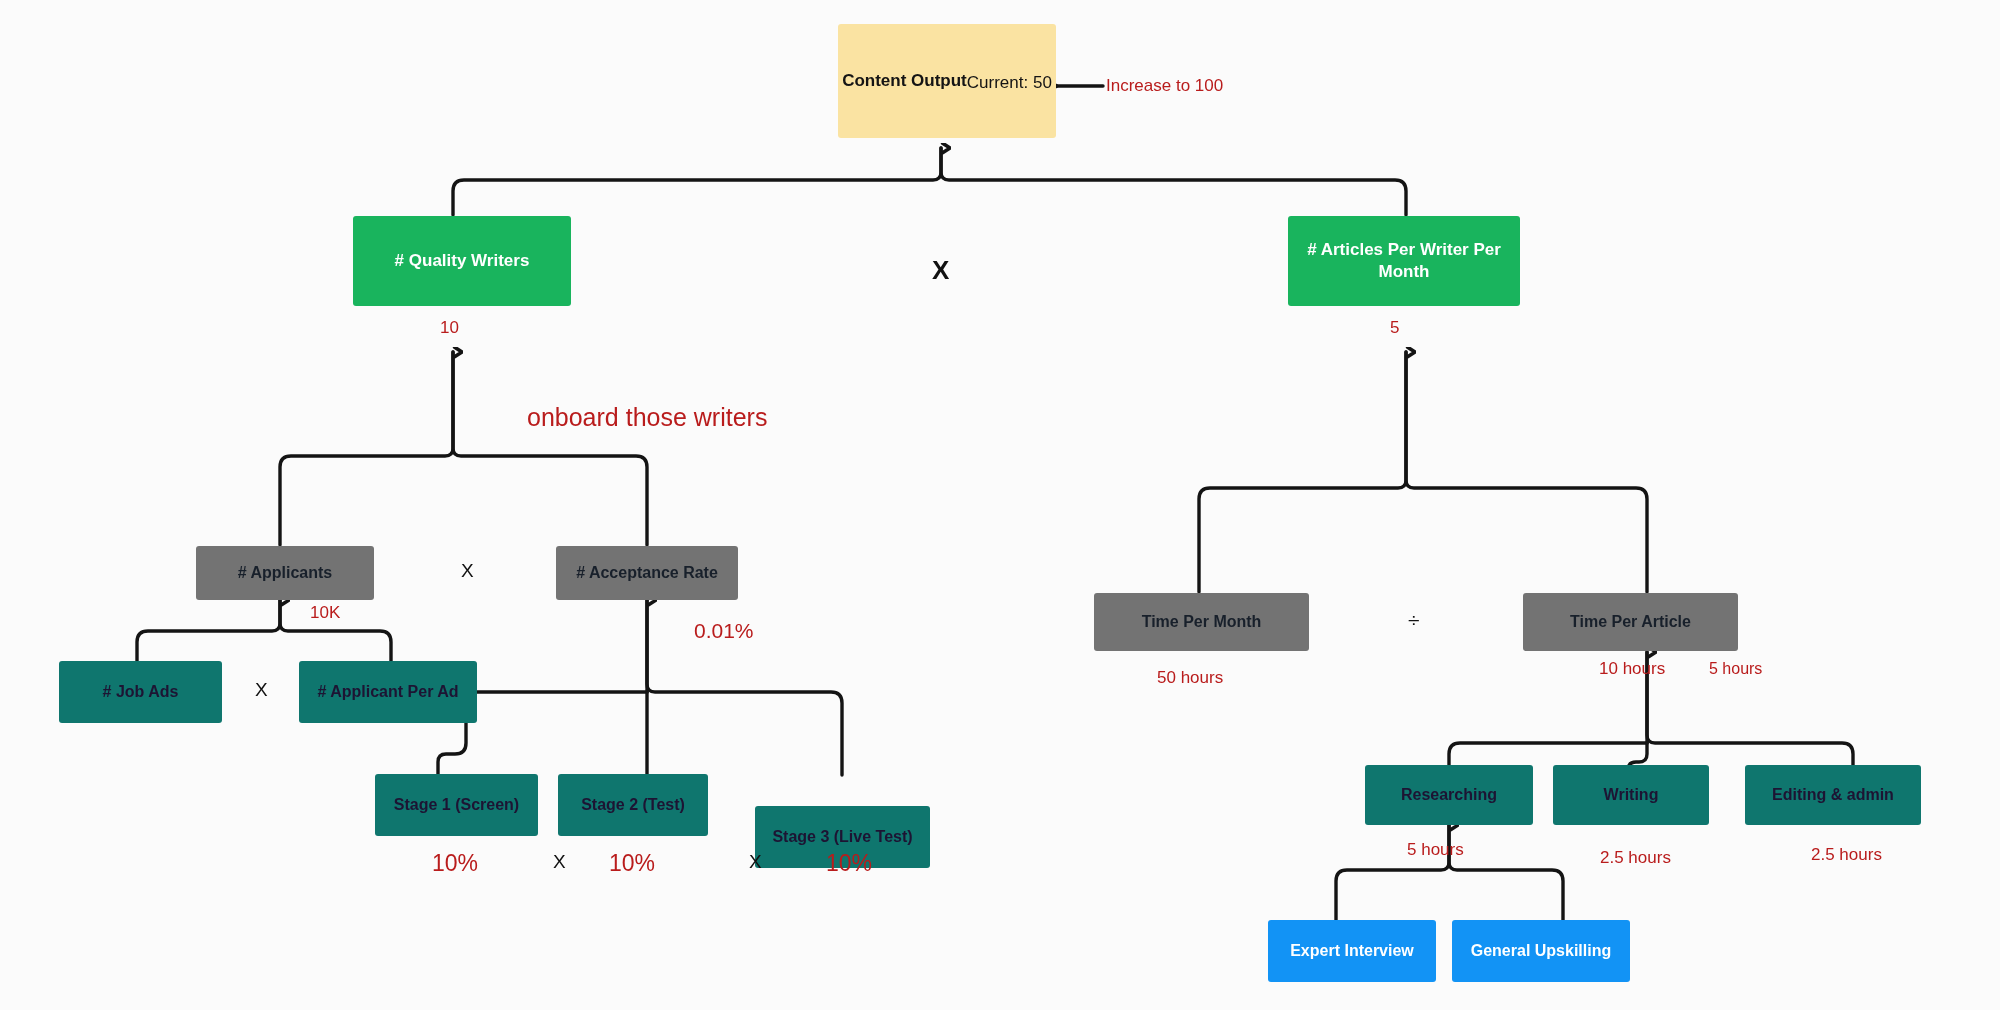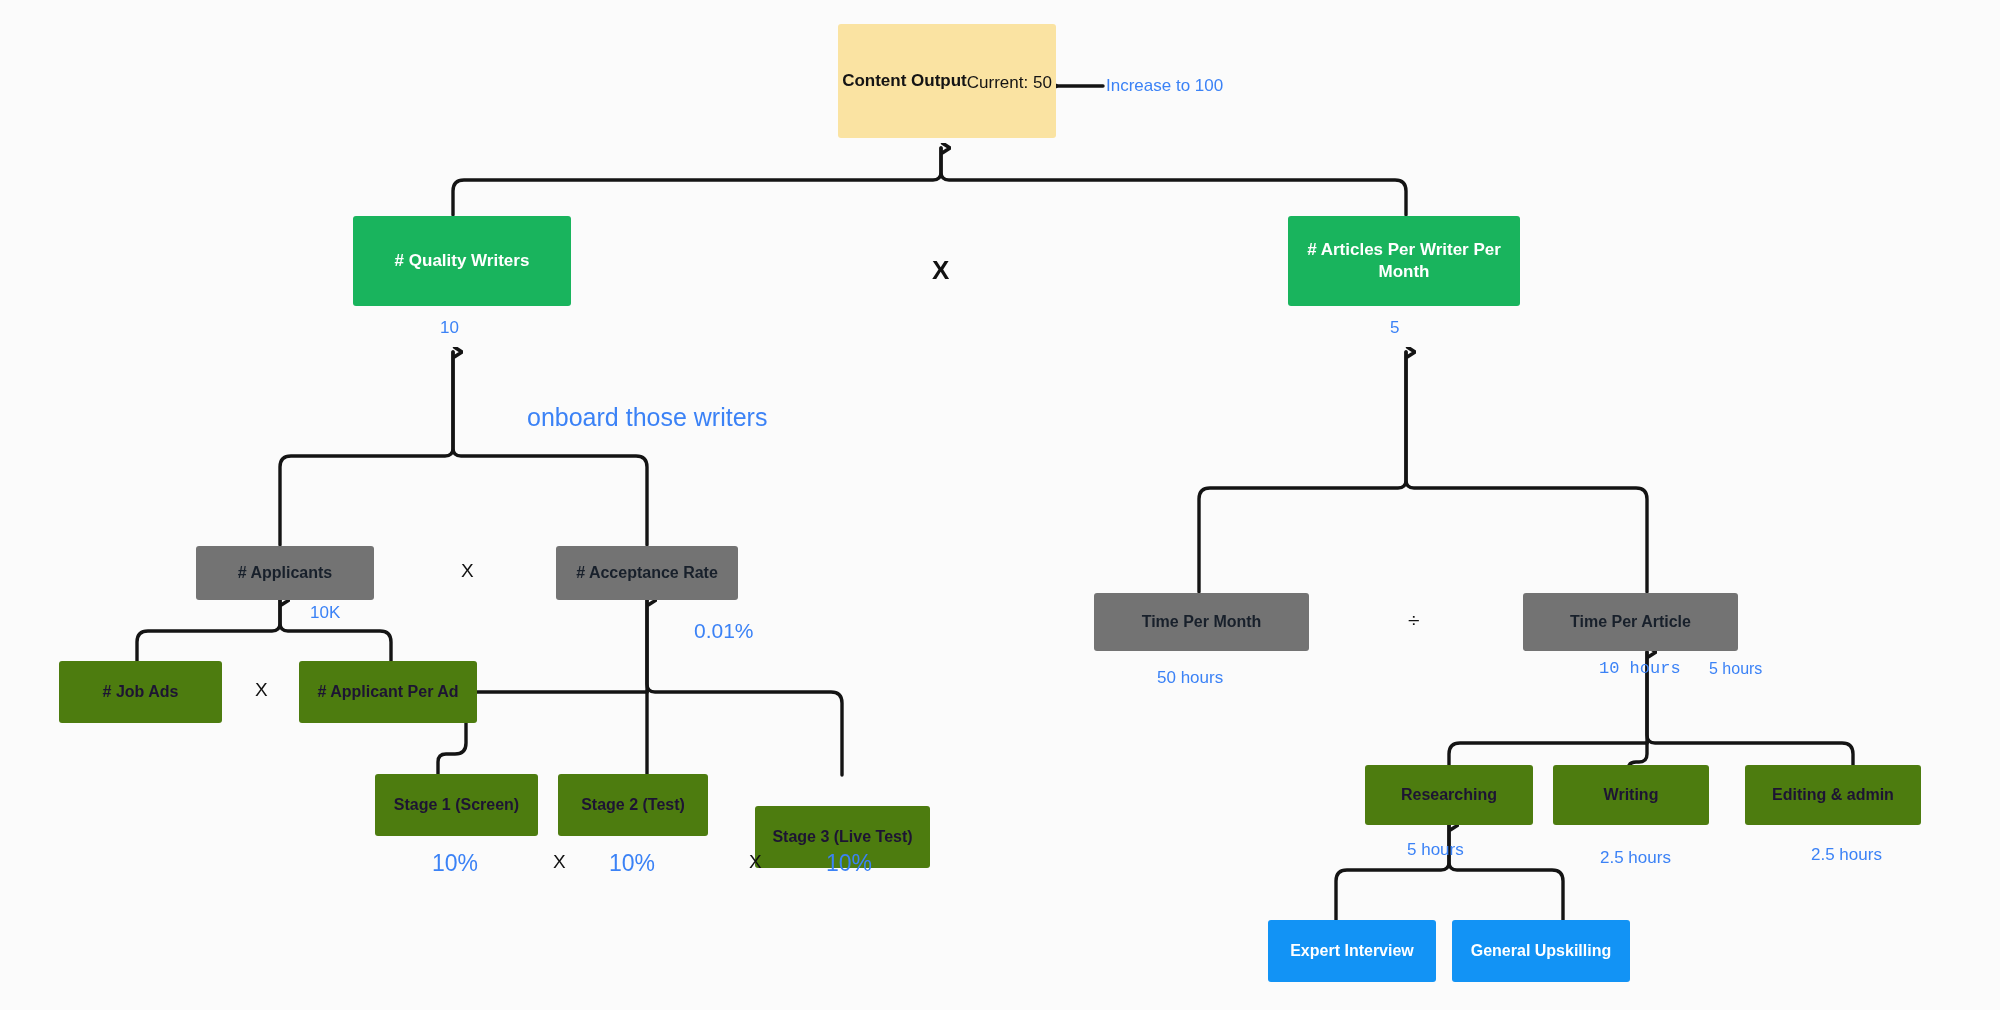--- a/index.html
+++ b/index.html
@@ -42,26 +42,26 @@
   }
   .node .title { display: block; }
   .node .sub {
     display: block;
     font-weight: normal;
     margin-top: 4px;
   }
   .n-yellow { background: #fae3a2; color: #141414; }
   .n-green  { background: #19b45d; color: #ffffff; }
   .n-blue   { background: #737373; color: #18202b; }
-  .n-purple { background: #4d7c0f; color: #1d1433; }
+  .n-purple { background: #0f766e; color: #1d1433; }
   .n-bright { background: #1293f5; color: #ffffff; }
 
   .annot {
     position: absolute;
-    color: #3b82f6;
+    color: #b91c1c;
     white-space: nowrap;
     z-index: 4;
     font-weight: normal;
   }
   .op {
     position: absolute;
     color: #111111;
     font-weight: normal;
     z-index: 4;
   }
@@ -177,21 +177,21 @@
   <div class="node n-blue" style="left:1094px; top:593px; width:215px; height:58px; font-size:16px;">
     <span class="title">Time Per Month</span>
   </div>
   <div class="annot" style="left:1157px; top:668px; font-size:17px;">50 hours</div>
 
   <div class="op" style="left:1408px; top:608px; font-size:21px;">÷</div>
 
   <div class="node n-blue" style="left:1523px; top:593px; width:215px; height:58px; font-size:16px;">
     <span class="title">Time Per Article</span>
   </div>
-  <div class="annot" style="left:1599px; top:659px; font-size:17px;font-family:Liberation Mono, monospace;">10 hours</div>
+  <div class="annot" style="left:1599px; top:659px; font-size:17px;">10 hours</div>
   <div class="annot" style="left:1709px; top:660px; font-size:16px;">5 hours</div>
 
   <div class="node n-purple" style="left:1365px; top:765px; width:168px; height:60px; font-size:16px;">
     <span class="title">Researching</span>
   </div>
   <div class="annot" style="left:1407px; top:840px; font-size:17px;">5 hours</div>
 
   <div class="node n-purple" style="left:1553px; top:765px; width:156px; height:60px; font-size:16px;">
     <span class="title">Writing</span>
   </div>

